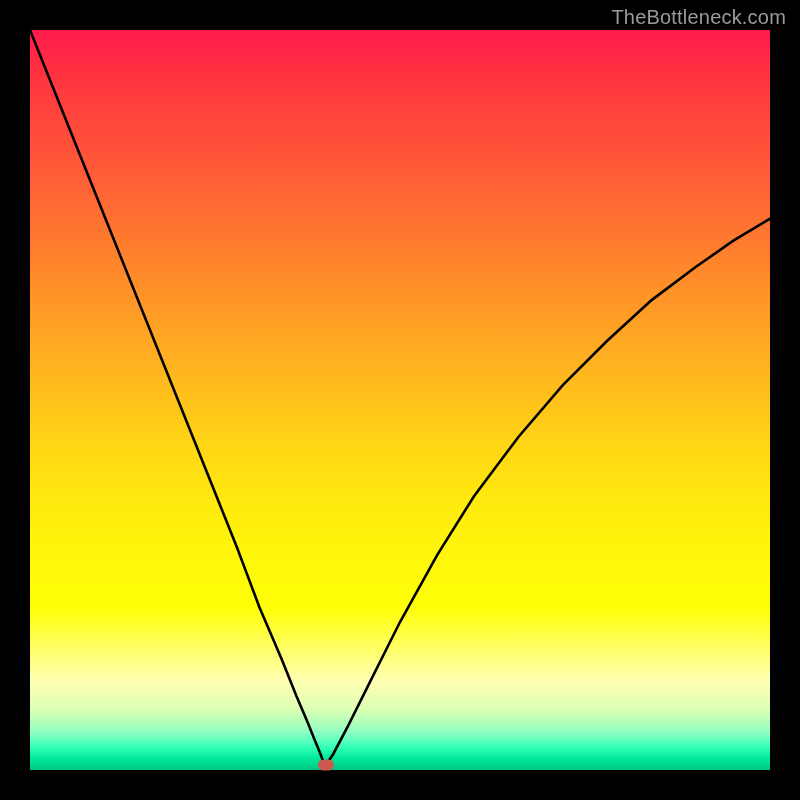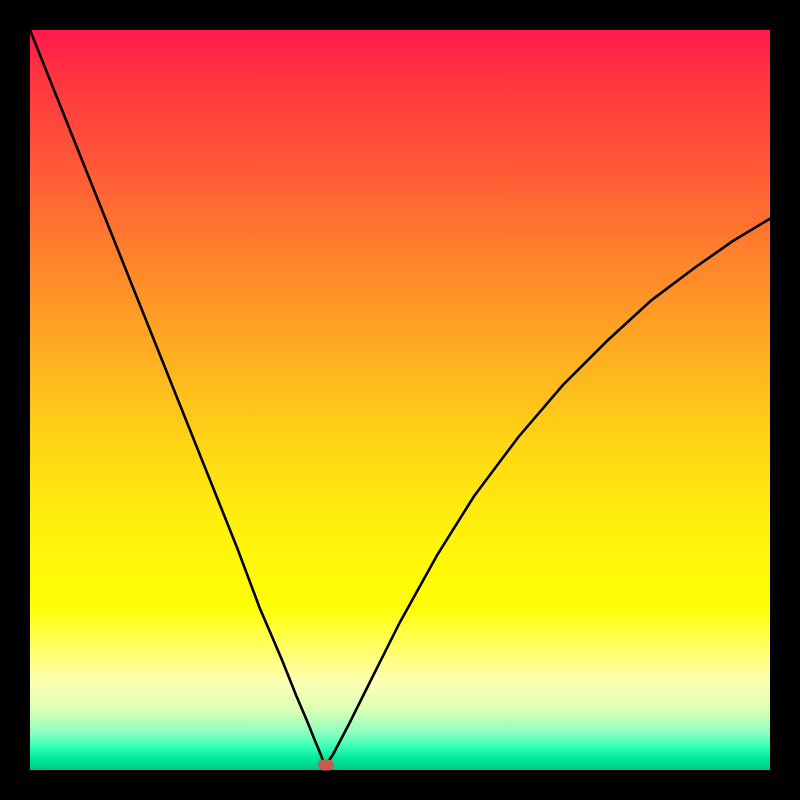--- a/index.html
+++ b/index.html
@@ -61,20 +61,21 @@
     border-radius: 6px;
     background: #c85a4e;
     transform: translate(-50%, -50%);
   }
 </style>
 </head>
 <body>
 
 <div class="frame">
 
+  <div class="watermark">TheBottleneck.com</div>
 
   <div class="plot">
     <svg class="curve" viewBox="0 0 740 740" preserveAspectRatio="none">
       <path fill="none" stroke="#000" stroke-width="2.6" stroke-linecap="round" d="M0.00 0.00 L29.60 74.00 L59.20 148.00 L88.80 222.00 L118.40 296.00 L148.00 370.00 L177.60 444.00 L207.20 518.00 L229.40 577.20 L251.60 629.00 L266.40 666.00 L277.50 691.90 L284.90 710.40 L290.08 722.98 L293.78 732.60 L296.00 734.82 L296.00 734.82 L303.40 723.72 L318.20 695.60 L340.40 651.20 L370.00 592.00 L407.00 525.40 L444.00 466.20 L488.40 407.00 L532.80 355.20 L577.20 310.80 L621.60 270.10 L666.00 236.80 L703.00 210.90 L740.00 188.70 "></path>
     </svg>
     <div class="marker" style="left: 296px; top: 734.82px; background: rgb(200, 90, 78);"></div>
   </div>
 
 </div>
 

